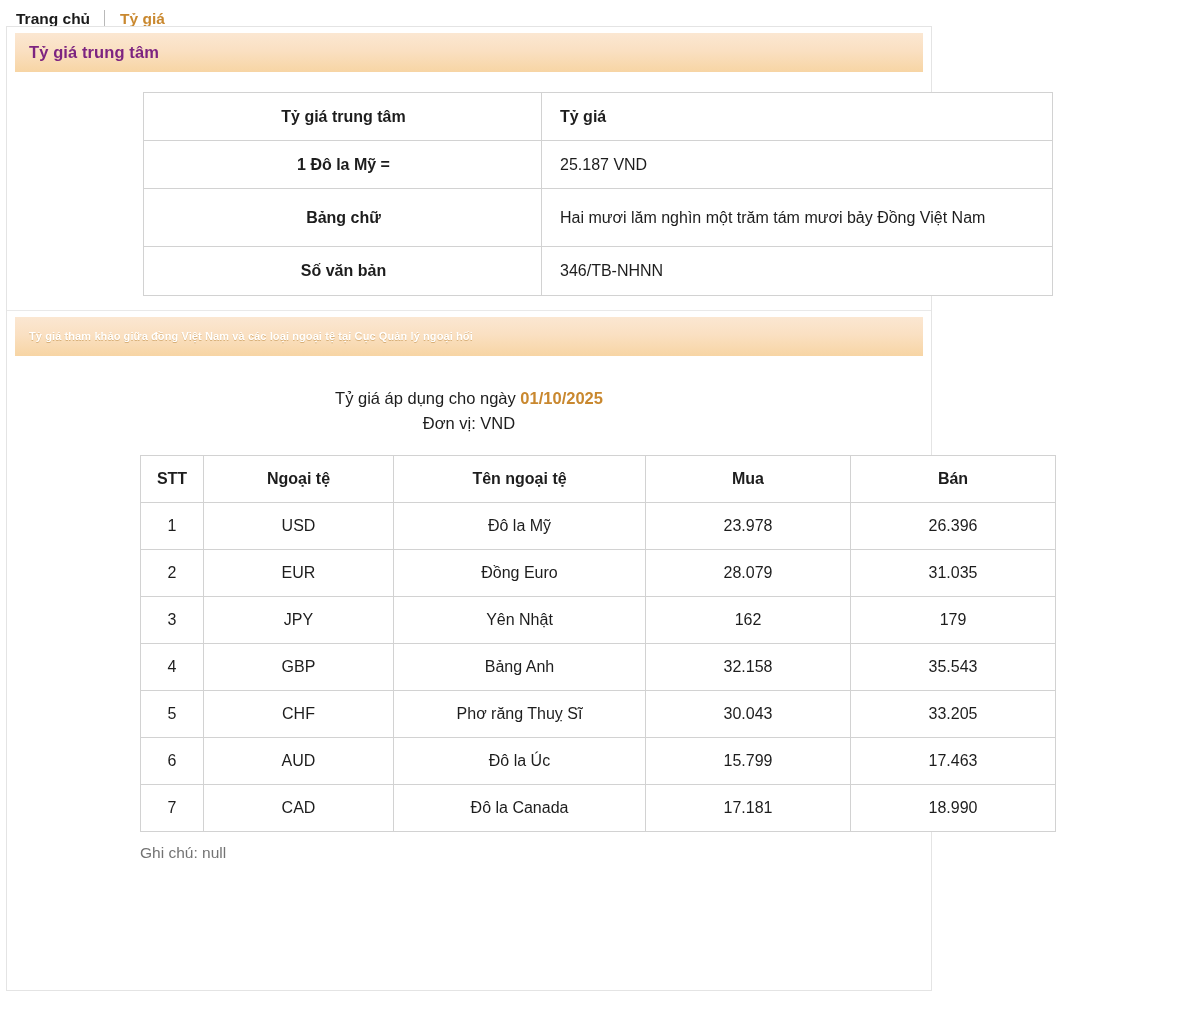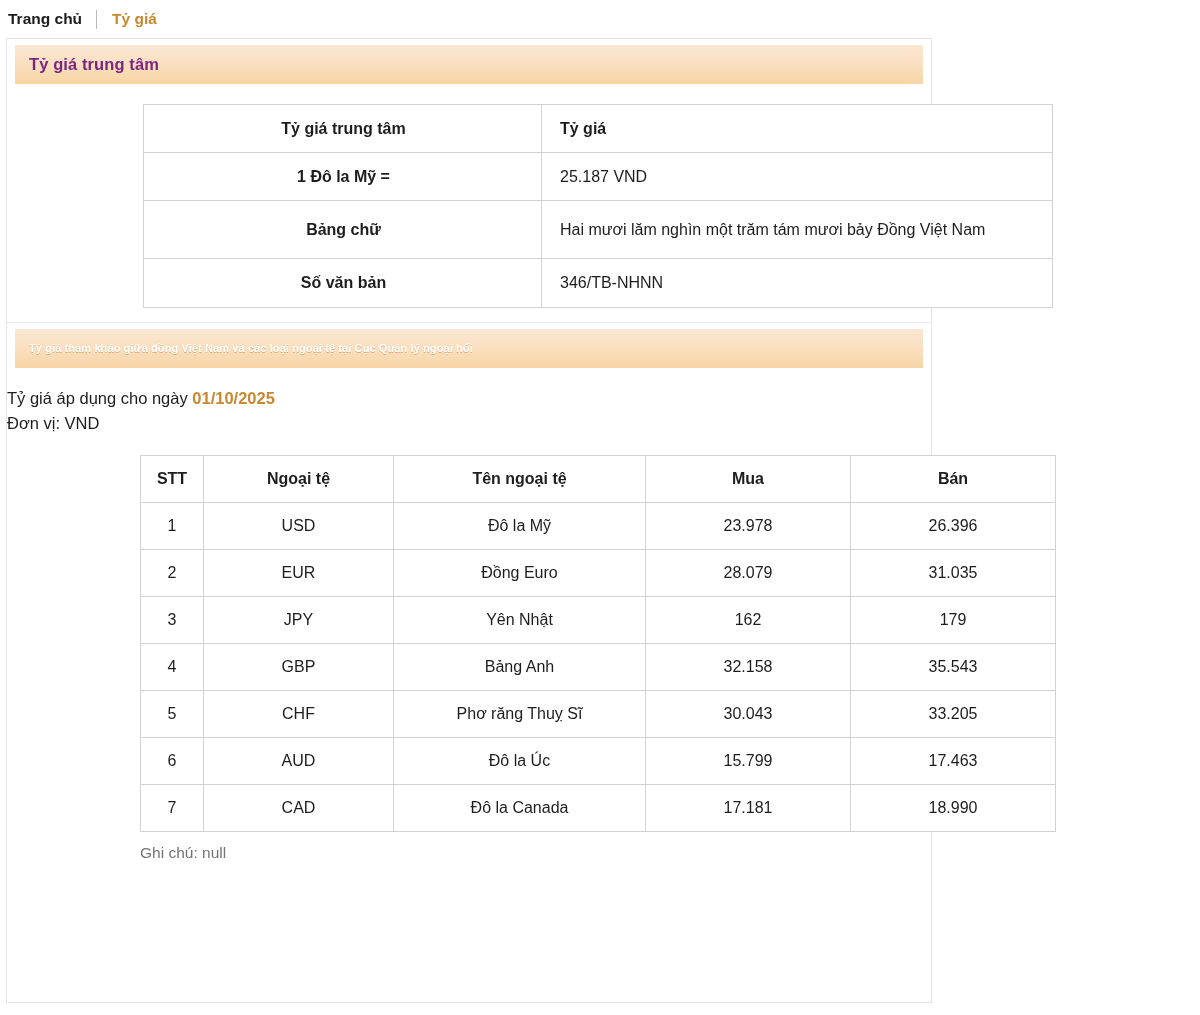--- a/index.html
+++ b/index.html
@@ -14,21 +14,21 @@
     width: 1200px;
     height: 1015px;
     position: relative;
     background: #ffffff;
     overflow: hidden;
   }
 
   
   .breadcrumb {
     position: absolute;
-    left: 8px;
+    left: 16px;
     top: 6px;
     height: 26px;
     display: flex;
     align-items: center;
     gap: 0;
     font-size: 15.5px;
     font-weight: bold;
   }
   .crumb-home {
     color: #1b1b1b;
@@ -43,21 +43,21 @@
   }
   .crumb-current {
     color: #c9882f;
     padding-left: 15px;
   }
 
   
   .card {
     position: absolute;
     left: 6px;
-    top: 38px;
+    top: 26px;
     width: 926px;
     height: 965px;
     border: 1px solid #e4e4e4;
     background: #fff;
   }
 
   
   .bar {
     margin: 6px 8px 0 8px;
     height: 39px;
@@ -125,21 +125,22 @@
     text-align: left;
   }
   .tbl1 tr.head td {
     font-weight: bold;
     height: 47px;
   }
   .tbl1 tr.r-word td { height: 58px; }
 
   
   .sub {
-    margin: 18px auto 0 auto;
+    margin: 30px auto 0 auto;
+    text-align: center;
     font-size: 16.5px;
     color: #1d1d1d;
     line-height: 1.55;
   }
   .tbl2 {
     margin: 18px 0 0 133px;
     width: 915px;
     table-layout: fixed;
   }
   .tbl2 th, .tbl2 td {

